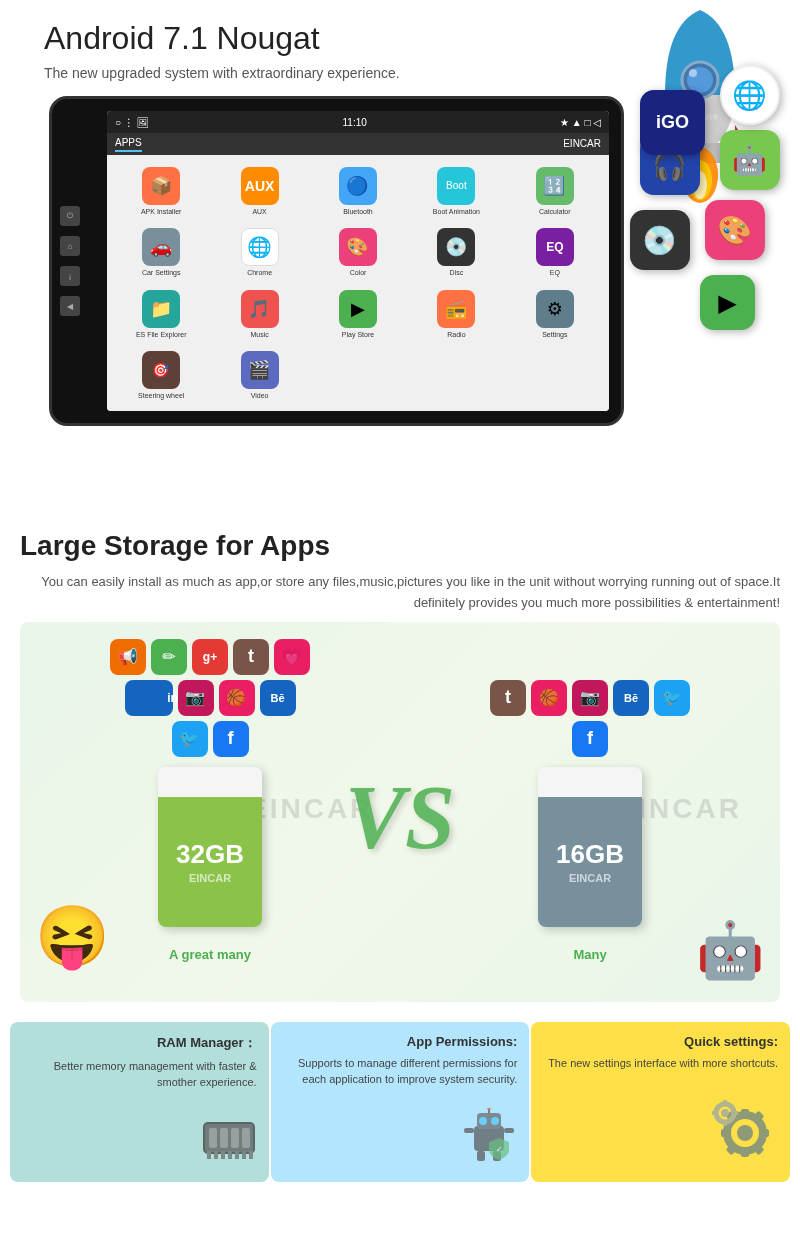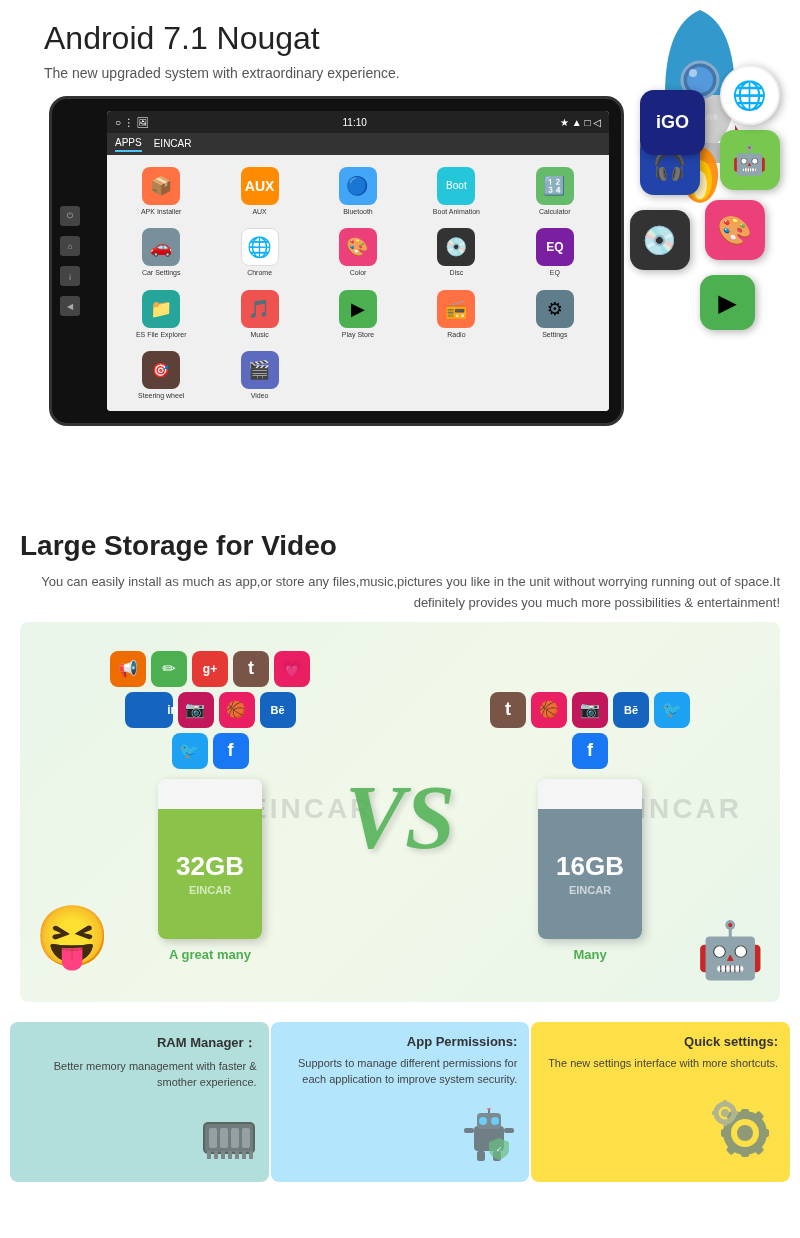--- a/index.html
+++ b/index.html
@@ -67,20 +67,21 @@
       padding: 0 8px;
       font-size: 10px;
     }
     .car-tabs {
       background: #333;
       height: 22px;
       display: flex;
       align-items: center;
       padding: 0 8px;
       gap: 12px;
+      justify-content: space-between;
     }
     .car-tab {
       color: #fff;
       font-size: 10px;
       padding-bottom: 2px;
       cursor: pointer;
     }
     .car-tab.active { border-bottom: 2px solid #4fc3f7; }
     .car-apps-grid {
       flex: 1;
@@ -227,21 +228,21 @@
     }
     .storage-card-body .storage-label {
       font-size: 12px;
       opacity: 0.9;
       margin-top: 2px;
     }
     .storage-caption {
       font-size: 13px;
       color: #4caf50;
       font-weight: bold;
-      margin-top: 8px;
+      margin-top: 20px;
     }
     .emoji-character {
       position: absolute;
       font-size: 60px;
       bottom: 30px;
       left: 15px;
     }
     .robot-character {
       position: absolute;
       font-size: 60px;
@@ -459,21 +460,21 @@
   <div style="position:absolute; top:130px; right:20px; width:60px; height:60px; border-radius:14px; background:#78c850; display:flex; align-items:center; justify-content:center; font-size:28px; box-shadow:2px 2px 8px rgba(0,0,0,0.3);">🤖</div>
   <div style="position:absolute; top:135px; right:100px; width:60px; height:60px; border-radius:14px; background:#2244aa; display:flex; align-items:center; justify-content:center; font-size:28px; box-shadow:2px 2px 8px rgba(0,0,0,0.3);">🎧</div>
   <div style="position:absolute; top:65px; right:20px; width:60px; height:60px; border-radius:50%; background:#ffffff; display:flex; align-items:center; justify-content:center; font-size:28px; box-shadow:2px 2px 8px rgba(0,0,0,0.3); border:2px solid #eee;">🌐</div>
   <div style="position:absolute; top:200px; right:35px; width:60px; height:60px; border-radius:14px; background:#ec407a; display:flex; align-items:center; justify-content:center; font-size:28px; box-shadow:2px 2px 8px rgba(0,0,0,0.3);">🎨</div>
   <div style="position:absolute; top:210px; right:110px; width:60px; height:60px; border-radius:14px; background:#333333; display:flex; align-items:center; justify-content:center; font-size:28px; box-shadow:2px 2px 8px rgba(0,0,0,0.3);">💿</div>
   <div style="position:absolute; top:275px; right:45px; width:55px; height:55px; border-radius:14px; background:#4caf50; display:flex; align-items:center; justify-content:center; font-size:24px; box-shadow:2px 2px 8px rgba(0,0,0,0.3);">▶</div>
   <div style="position:absolute; top:90px; right:95px; width:65px; height:65px; border-radius:14px; background:#1a237e; display:flex; align-items:center; justify-content:center; font-size:18px; font-weight:bold; color:#fff; box-shadow:2px 2px 8px rgba(0,0,0,0.3);">iGO</div>
 </div>
 
 <div class="section-storage">
-  <h2 class="storage-title">Large Storage for Video</h2>
+  <h2 class="storage-title">Large Storage for Apps</h2>
   <p class="storage-desc">You can easily install as much as app,or store any files,music,pictures you like in the unit without worrying running out of space.It definitely provides you much more possibilities &amp; entertainment!</p>
 
   <div class="vs-area">
 
     <div class="watermark" style="top:45%; left:30%;">EINCAR</div>
     <div class="watermark" style="top:45%; right:5%;">EINCAR</div>
 
     <div class="vs-text">VS</div>
 
     <div class="storage-side" style="position:relative; z-index:2; margin-bottom:0;">

